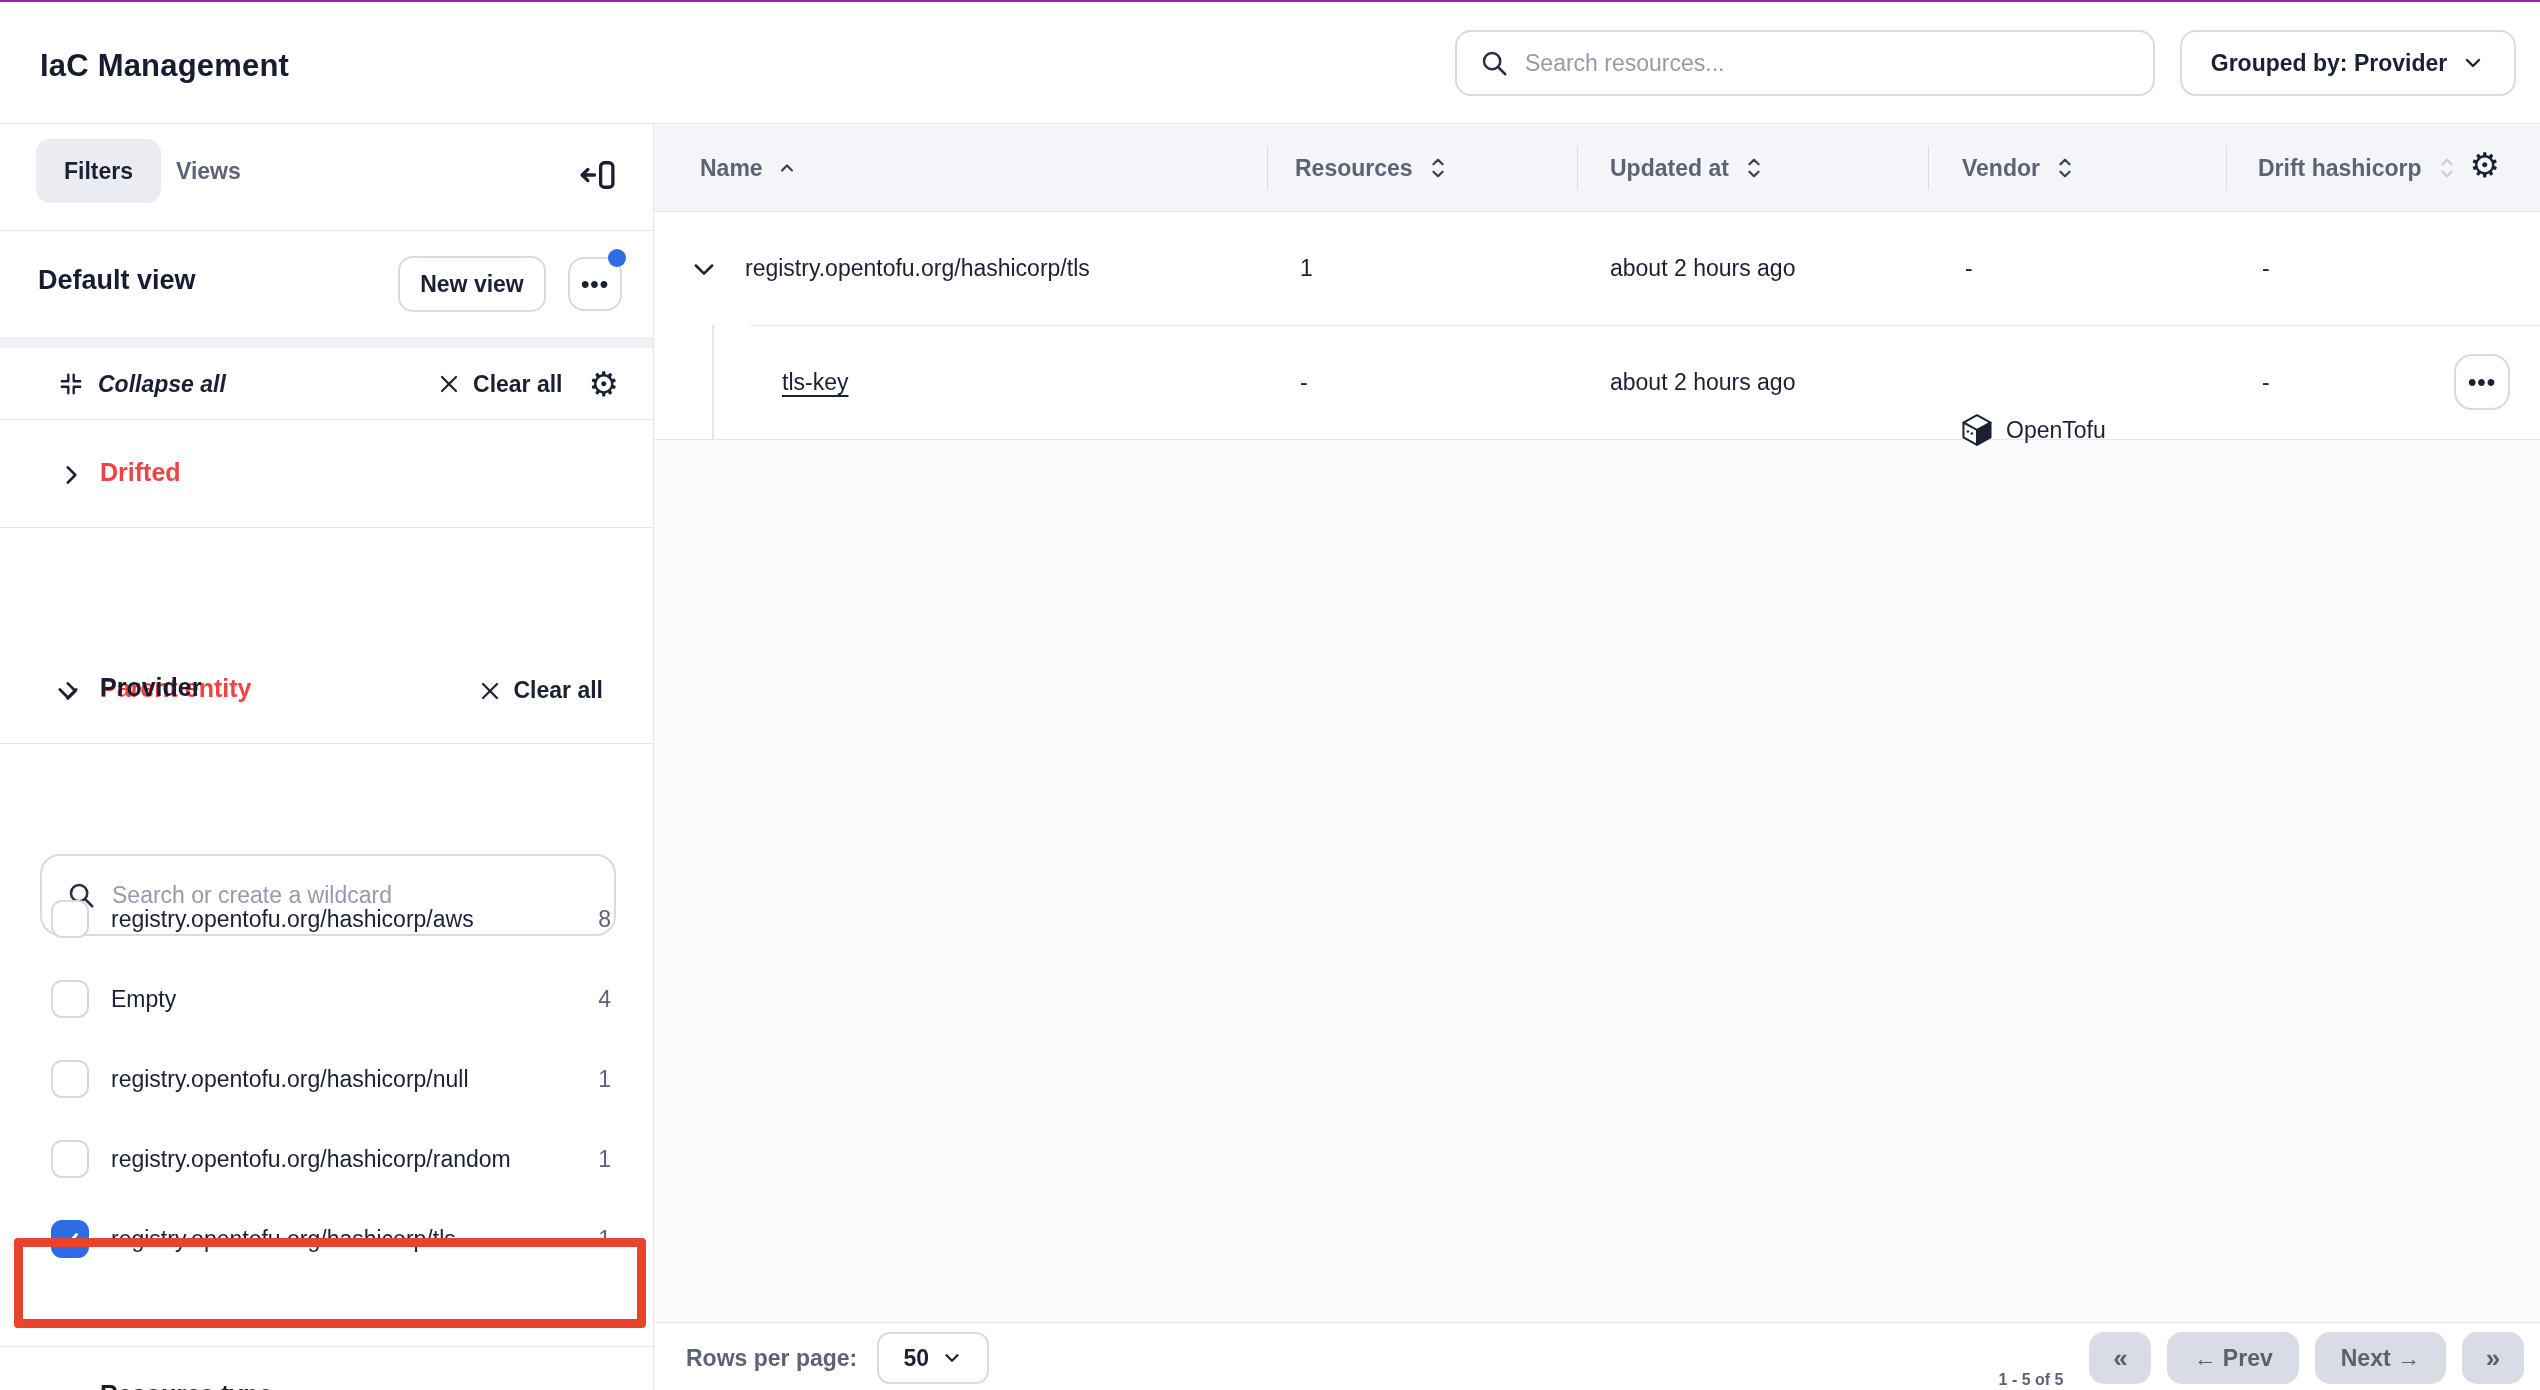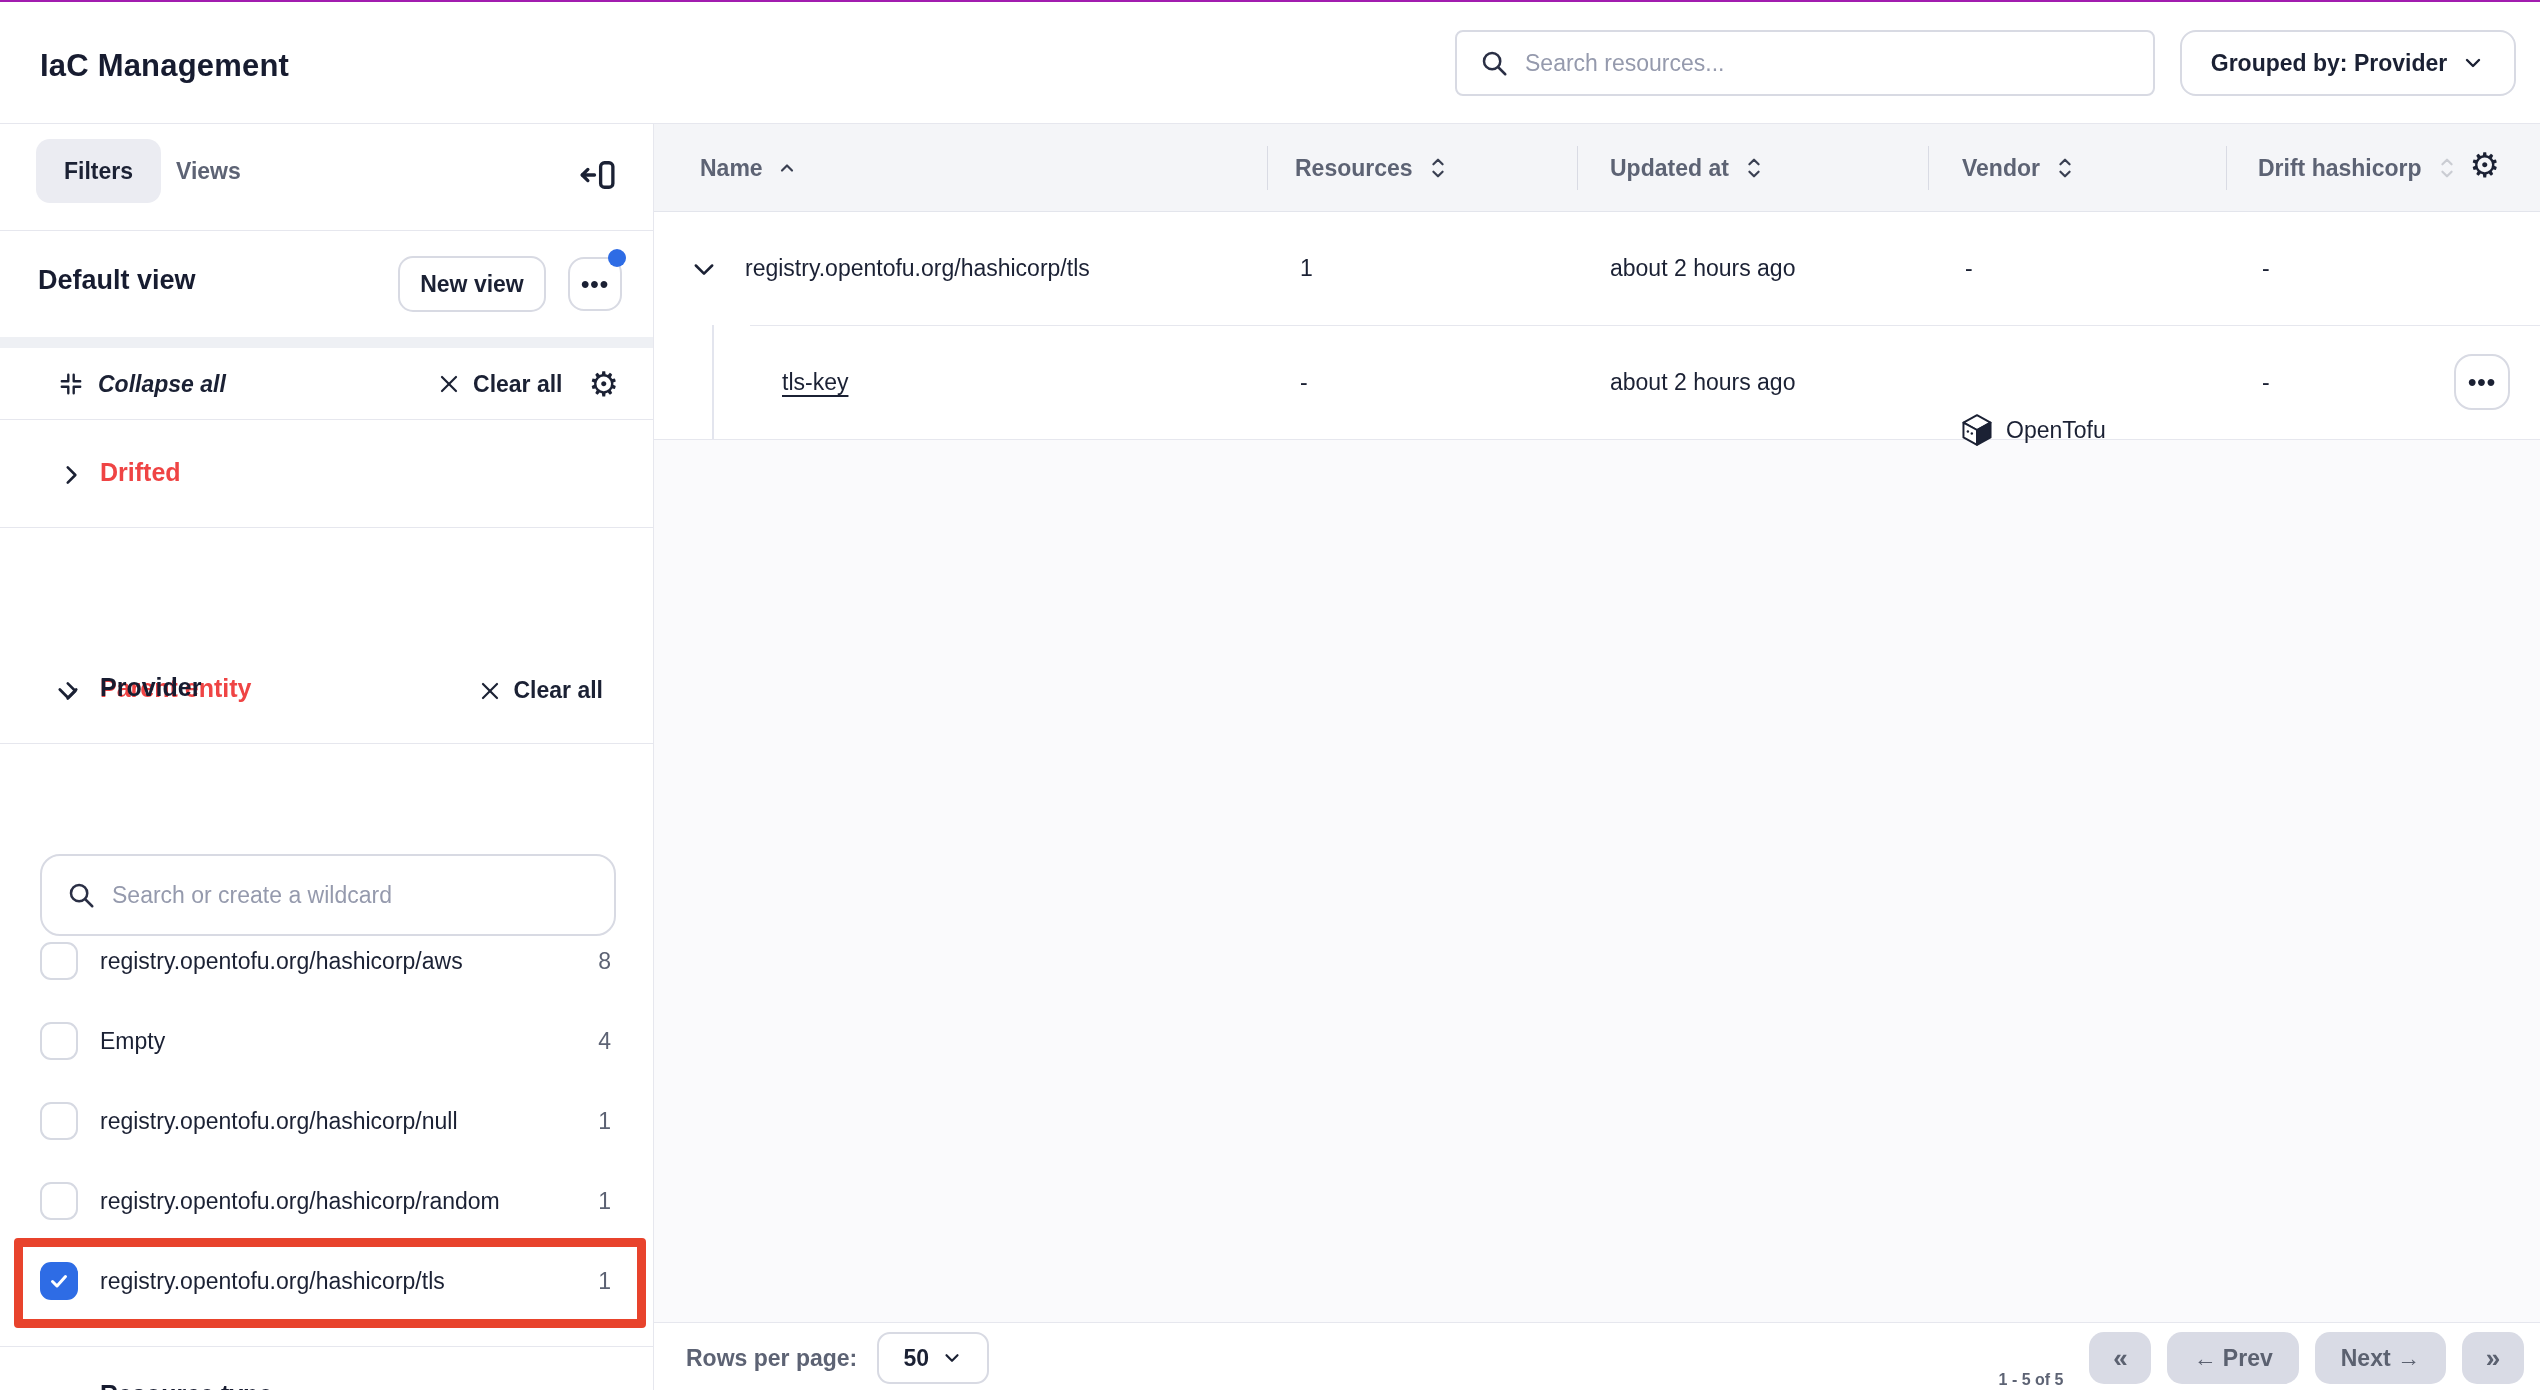--- a/index.html
+++ b/index.html
@@ -3,21 +3,21 @@
 <meta charset="utf-8">
 <style>
   * { margin:0; padding:0; box-sizing:border-box; }
   html,body { background:#fff; }
   body { font-family:"Liberation Sans","DejaVu Sans",sans-serif; color:#1b2134; }
   .page { position:relative; width:2540px; height:1390px; background:#fff; overflow:hidden; border-top:2px solid #a21caf; }
 
   
   .top-header { position:absolute; top:0; left:0; width:2540px; height:122px; background:#fff; border-bottom:1px solid #e6e7ee; }
   .page-title { position:absolute; left:40px; top:46px; font-size:31px; font-weight:700; color:#171c30; letter-spacing:.2px; }
-  .search-box { position:absolute; left:1455px; top:28px; width:700px; height:66px; border:2px solid #d8dae3; border-radius:8px; display:flex; align-items:center; gap:16px; padding:0 22px; background:#fff; }
+  .search-box { position:absolute; left:1455px; top:28px; width:700px; height:66px; border:2px solid #d8dae3; border-radius:16px; display:flex; align-items:center; gap:16px; padding:0 22px; background:#fff; }
   .search-box input { border:none; outline:none; flex:1; font-size:23px; color:#1b2134; font-family:inherit; background:transparent; }
   .search-box input::placeholder { color:#959aad; }
   .grouped-by { position:absolute; left:2180px; top:28px; width:336px; height:66px; border:2px solid #d8dae3; border-radius:16px; display:flex; align-items:center; justify-content:center; gap:14px; background:#fff; cursor:pointer; }
   .grouped-by .lbl { font-size:23px; font-weight:700; color:#1b2134; }
 
   
   .sidebar { position:absolute; top:122px; left:0; width:654px; height:1268px; background:#fff; border-right:1px solid #e6e7ee; overflow:hidden; }
   .tabs-row { position:absolute; top:0; left:0; width:100%; height:107px; border-bottom:1px solid #e6e7ee; }
   .tab-filters { position:absolute; left:36px; top:15px; height:64px; padding:0 28px; background:#ebecf2; border-radius:14px; display:flex; align-items:center; font-size:23px; font-weight:700; color:#1b2134; cursor:pointer; }
   .tab-views { position:absolute; left:176px; top:15px; height:64px; display:flex; align-items:center; font-size:23px; font-weight:600; color:#5d6374; cursor:pointer; }
@@ -45,21 +45,21 @@
 
   .provider-header { position:absolute; top:509px; left:0; width:100%; height:112px; }
   .provider-header .chev { position:absolute; left:54px; top:46px; cursor:pointer; }
   .provider-header .sec-label { position:absolute; left:100px; top:40px; font-size:25px; font-weight:700; color:#171c30; }
   .provider-clear { position:absolute; right:50px; top:44px; display:flex; align-items:center; gap:12px; cursor:pointer; }
 
   .wildcard-box { position:absolute; top:730px; left:40px; width:576px; height:82px; border:2px solid #d8dae3; border-radius:20px; display:flex; align-items:center; gap:16px; padding:0 24px; background:#fff; }
   .wildcard-box input { border:none; outline:none; flex:1; font-size:23px; color:#1b2134; font-family:inherit; background:transparent; }
   .wildcard-box input::placeholder { color:#959aad; }
 
-  .options-list { position:absolute; top:797px; left:0; width:100%; }
+  .options-list { position:absolute; top:755px; left:0; width:100%;padding-left:11px; }
   .option-row { position:relative; height:80px; width:100%; display:flex; align-items:center; cursor:pointer; }
   .checkbox { position:absolute; left:40px; width:38px; height:38px; border:2px solid #d6d9e2; border-radius:11px; background:#fff; }
   .checkbox.checked { background:#2e6ce5; border-color:#2e6ce5; display:flex; align-items:center; justify-content:center; }
   .option-label { position:absolute; left:100px; font-size:23px; color:#1b2134; }
   .option-count { position:absolute; right:42px; font-size:23px; color:#5d6374; }
 
   .highlight-rect { position:absolute; left:14px; top:1114px; width:632px; height:90px; border:9px solid #e8432c; border-radius:4px; pointer-events:none; }
 
   .options-divider { position:absolute; top:1222px; left:0; width:100%; height:1px; background:#e6e7ee; }
   .partial-section { position:absolute; top:1248px; left:0; width:100%; height:80px; cursor:pointer; }

